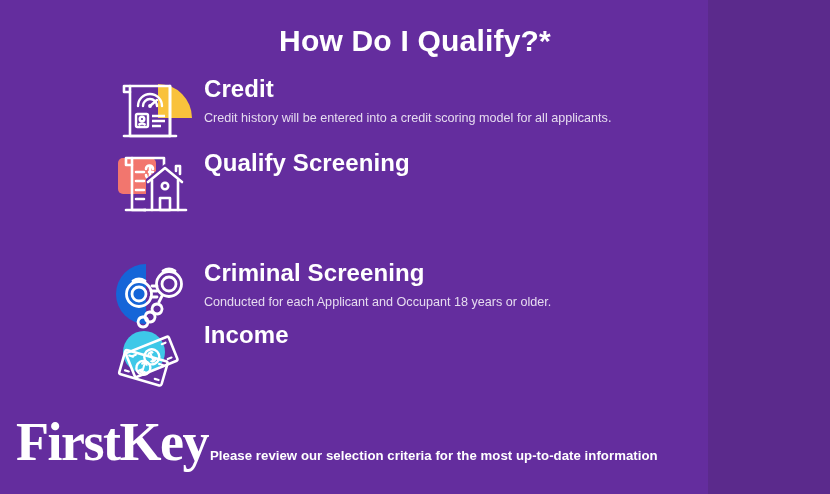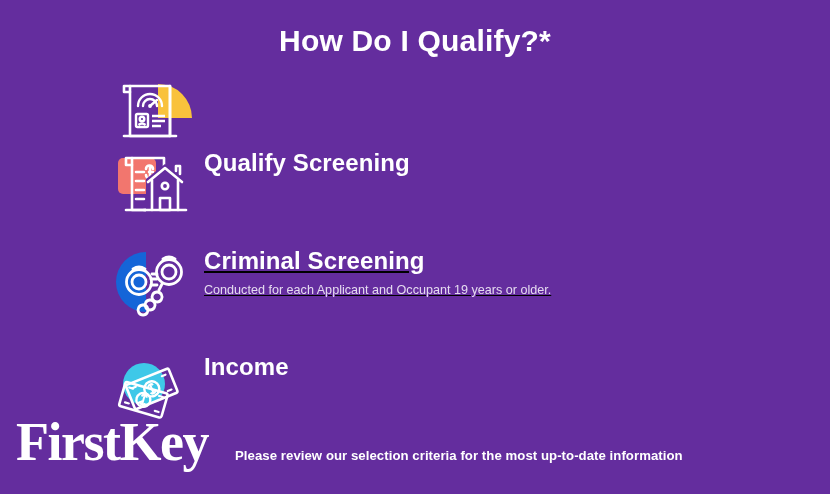--- a/index.html
+++ b/index.html
@@ -2,21 +2,21 @@
 <html><head>
 <meta charset="utf-8">
 <style>
   html, body {
     margin: 0;
     padding: 0;
     background: #5b2a8c;
   }
   #page {
     position: relative;
-    width: 830px;
+    width: 708px;
     height: 494px;
     background: #642d9e;
     overflow: hidden;
     font-family: "Liberation Sans", sans-serif;
     -webkit-font-smoothing: antialiased;
   }
 
   
   .page-title {
     position: absolute;
@@ -31,22 +31,22 @@
   }
 
   
   .section {
     position: absolute;
     left: 112px;
     width: 700px;
   }
   .sec-credit   { top: 76px; }
   .sec-rental   { top: 150px; }
-  .sec-criminal { top: 248px; text-decoration: underline; }
-  .sec-income   { top: 322px; margin-top: 32px; }
+  .sec-criminal { top: 260px; }
+  .sec-income   { top: 322px; }
 
   .icon-wrap {
     position: absolute;
     left: 0;
     top: 0;
     width: 80px;
     height: 72px;
   }
   .sec-body {
     margin-left: 92px;
@@ -64,21 +64,21 @@
     font-size: 12.6px;
     line-height: 1.72;
     margin: 0;
     max-width: 540px;
   }
   .sec-income .sec-text { max-width: 470px; }
 
   
   .footer-note {
     position: absolute;
-    left: 235px;
+    left: 210px;
     top: 448px;
     color: #ffffff;
     font-size: 13.2px;
     font-weight: bold;
     letter-spacing: 0.05px;
     white-space: nowrap;
   }
 
   
   .logo {
@@ -139,20 +139,24 @@
           <path d="M38 30 l7 -6"></path>
           <circle cx="38" cy="30" r="1.9" fill="#ffffff" stroke="none"></circle>
         </g>
         <g fill="none" stroke="#ffffff" stroke-width="2.4" stroke-linejoin="round">
           <rect x="24" y="38" width="12" height="13" rx="1.4"></rect>
           <circle cx="30" cy="43" r="2.3"></circle>
           <path d="M26.5 49 q3.5 -3 7 0"></path>
           <path d="M40 40 h13 M40 45 h13 M40 50 h9"></path>
         </g>
       </svg>
+    </div>
+    <div class="sec-body">
+      <div class="sec-heading">Credit</div>
+      <p class="sec-text">Credit history will be entered into a credit scoring model for all applicants.</p>
     </div>
   </div>
 
   <div class="section sec-rental">
     <div class="icon-wrap">
       <svg width="80" height="72" viewBox="0 0 80 72" xmlns="http://www.w3.org/2000/svg">
         <rect x="6" y="8" width="38" height="36" rx="5" fill="#f2766e"></rect>
         <g fill="none" stroke="#ffffff" stroke-width="2.6" stroke-linejoin="round" stroke-linecap="round">
           <path d="M20 8 h32 v52 h-32 z"></path>
           <path d="M20 8 h-6 v7 h6"></path>
@@ -195,21 +199,21 @@
           <path d="M45 26 h-5"></path>
           <path d="M45 44 a5 5 0 1 0 0.1 0"></path>
           <path d="M38 52 a5 5 0 1 0 0.1 0"></path>
           <path d="M31 57 a5 5 0 1 0 0.1 0"></path>
           <path d="M50 36 l-3 6"></path>
         </g>
       </svg>
     </div>
     <div class="sec-body">
       <div class="sec-heading">Criminal Screening</div>
-      <p class="sec-text">Conducted for each Applicant and Occupant 19 years or older.</p>
+      <p class="sec-text">Conducted for each Applicant and Occupant 18 years or older.</p>
     </div>
   </div>
 
   <div class="section sec-income">
     <div class="icon-wrap">
       <svg width="80" height="72" viewBox="0 0 80 72" xmlns="http://www.w3.org/2000/svg">
         <circle cx="32" cy="30" r="21" fill="#3ec8e8"></circle>
         <g transform="rotate(-22 40 38)">
           <rect x="18" y="22" width="46" height="26" rx="2" fill="none" stroke="#ffffff" stroke-width="2.6"></rect>
           <circle cx="41" cy="35" r="7.5" fill="none" stroke="#ffffff" stroke-width="2.4"></circle>

